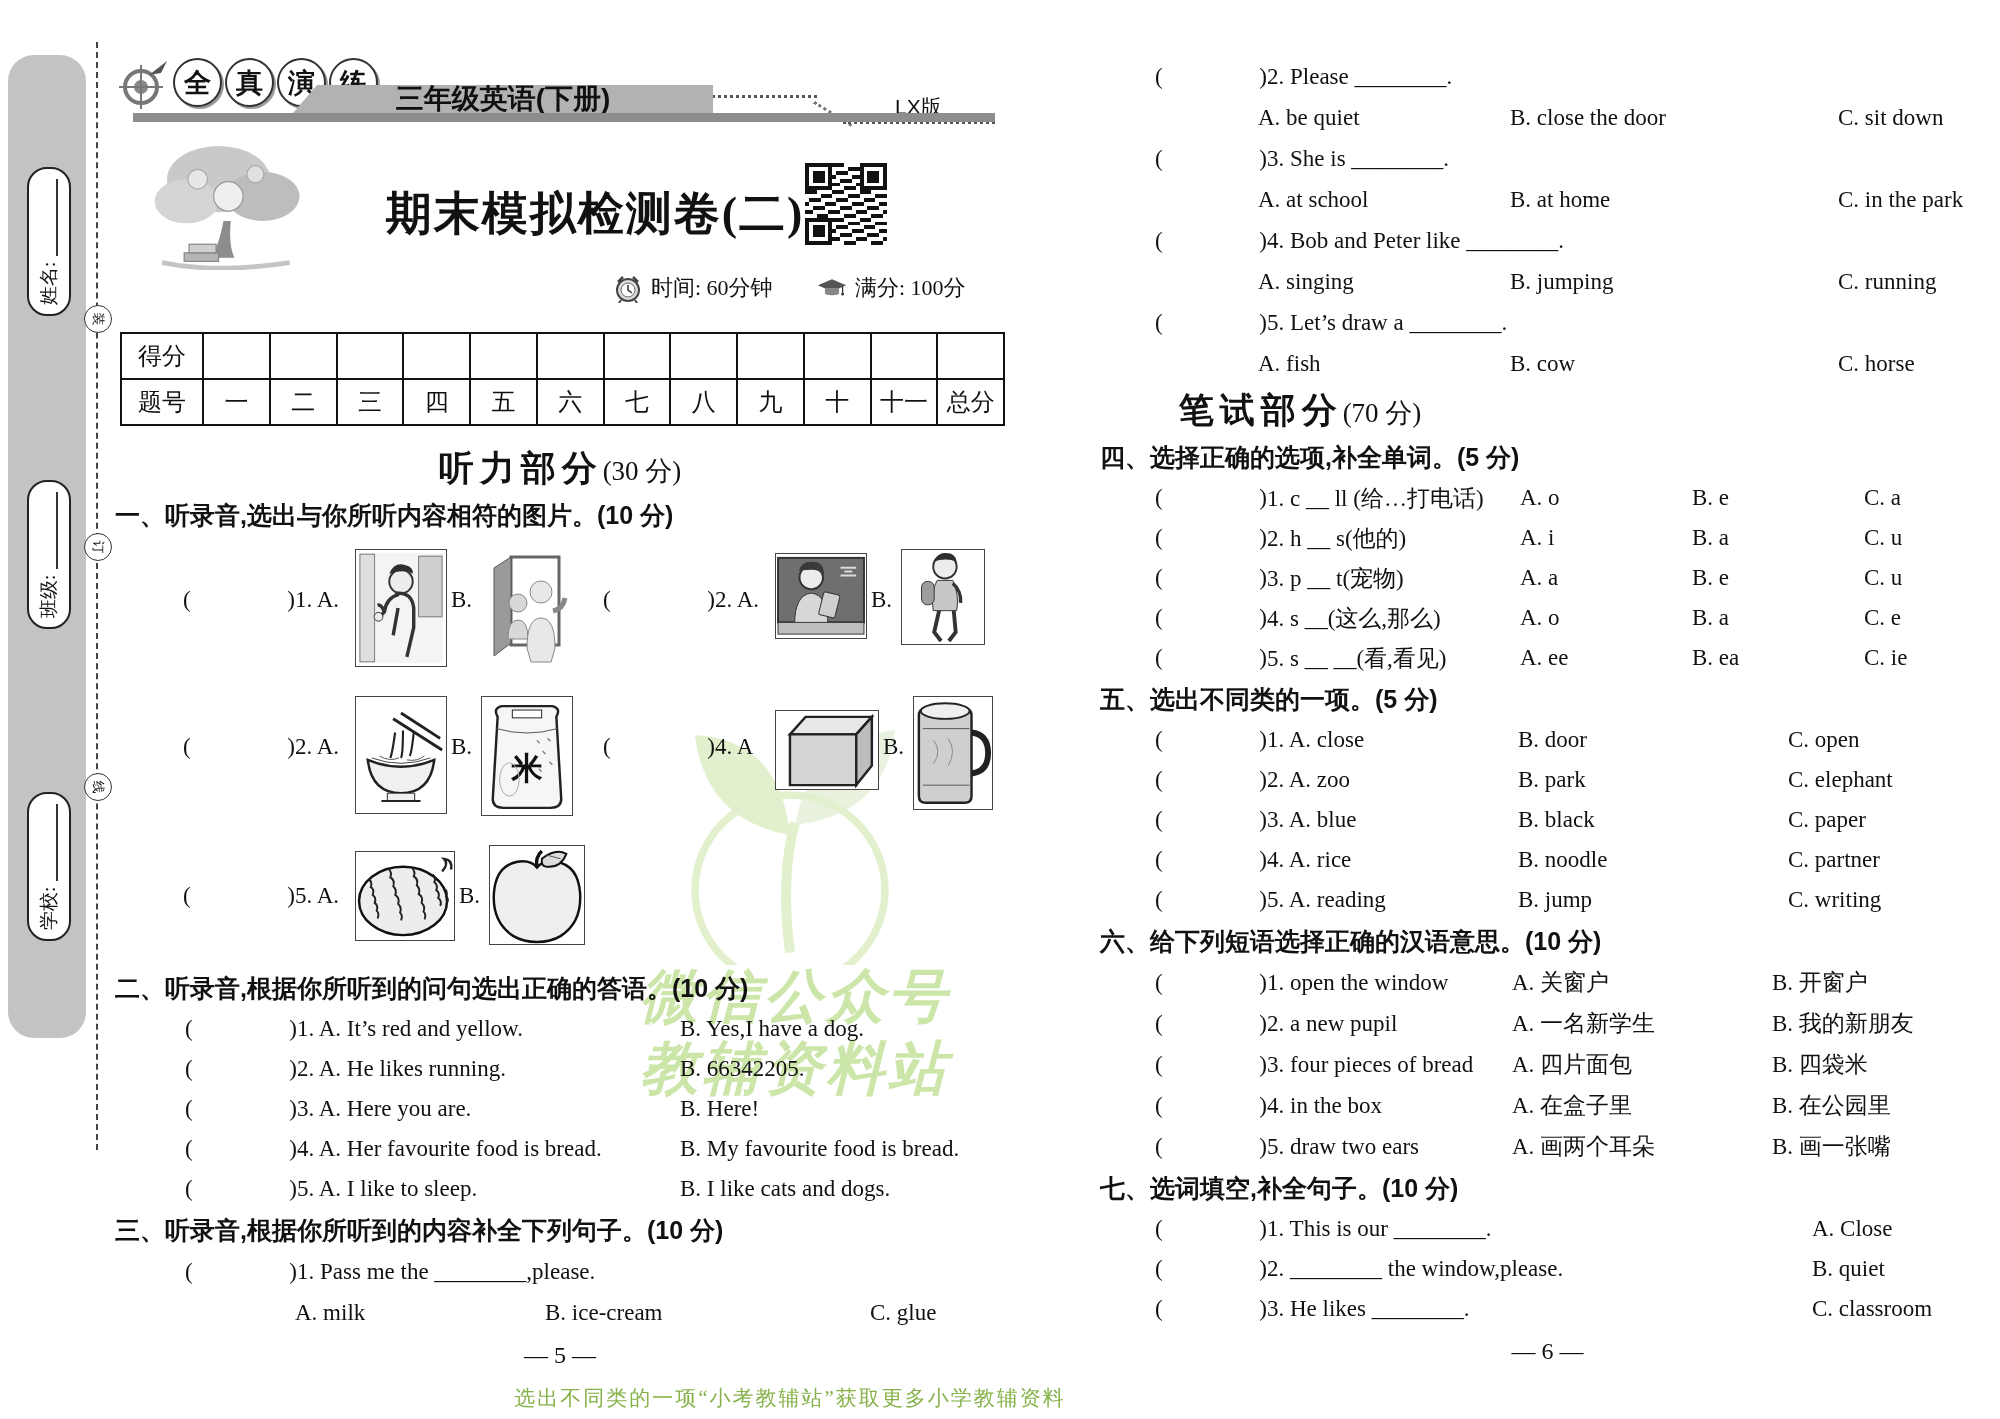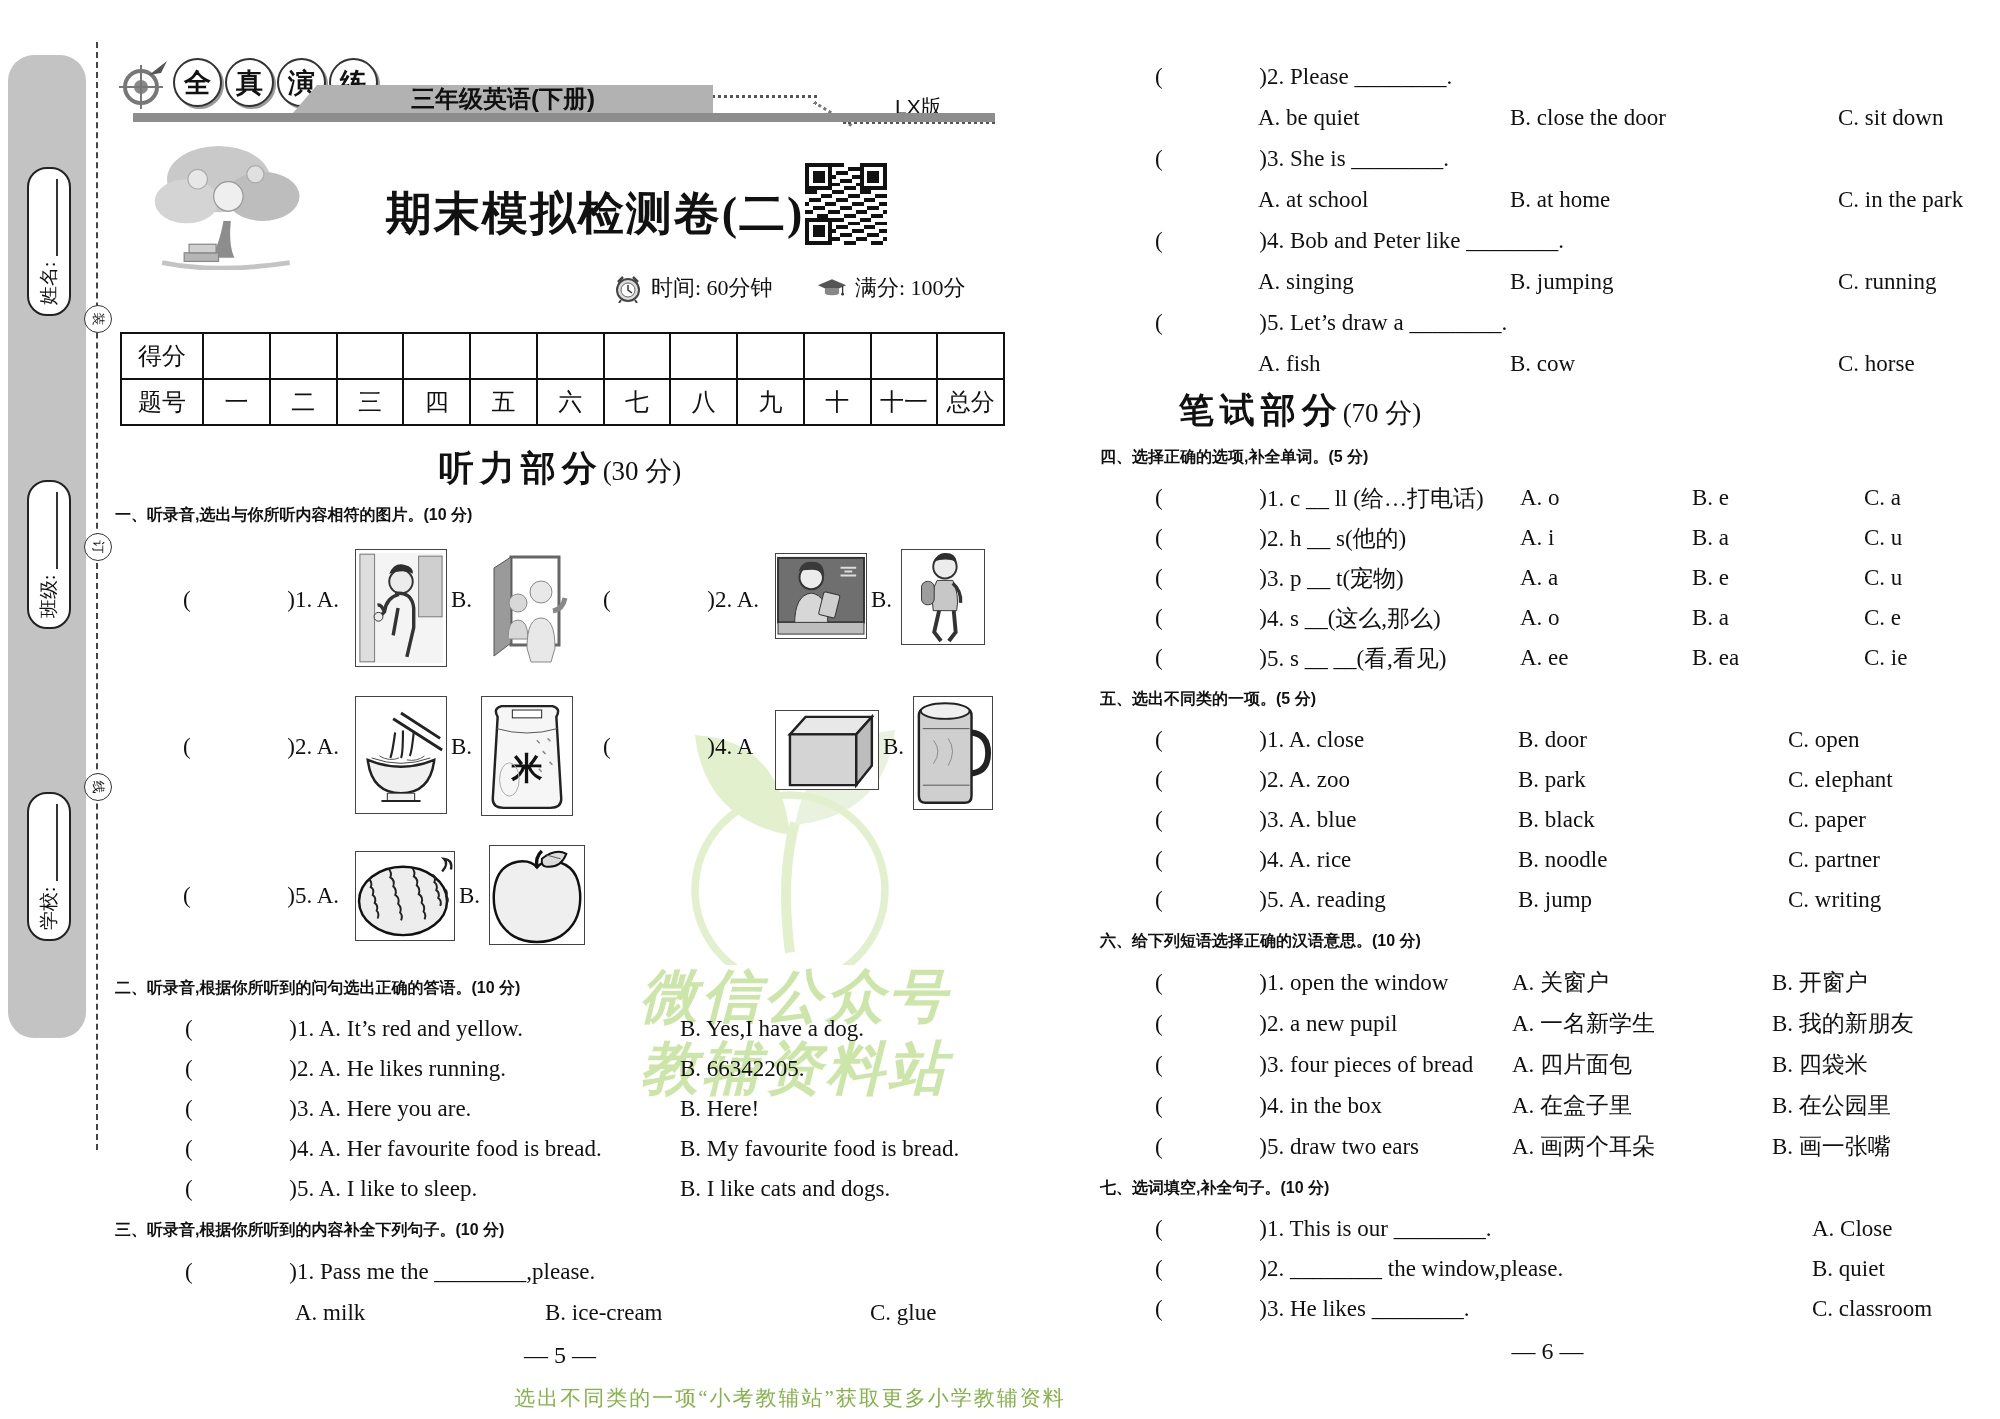--- a/index.html
+++ b/index.html
@@ -28,21 +28,21 @@
   .brand-row{position:absolute;left:58px;top:13px;display:flex;gap:3px;}
   .brand-circle{width:45px;height:45px;border:2.5px solid #333;border-radius:50%;background:#fff;
                 display:flex;align-items:center;justify-content:center;font-size:27px;font-weight:bold;
                 box-shadow:2px 2px 0 #9a9a9a;}
   .head-arrow{position:absolute;left:268px;top:36px;font-size:22px;color:#222;}
   .dot-top{position:absolute;left:298px;top:50px;width:404px;border-top:3px dotted #555;}
   .dot-diag{position:absolute;left:700px;top:56px;width:44px;border-top:3px dotted #777;transform:rotate(32deg);transform-origin:left top;}
   .dot-low{position:absolute;left:728px;top:76px;width:152px;border-top:3px dotted #555;}
   .band{position:absolute;left:178px;top:40px;width:420px;height:28px;background:#b2b2b2;
         clip-path:polygon(24px 0,100% 0,100% 100%,0 100%);
-        display:flex;align-items:center;justify-content:center;font-size:24px;font-weight:bold;color:#101010;}
+        display:flex;align-items:center;justify-content:center;font-size:28px;font-weight:bold;color:#101010;}
   .edition{position:absolute;left:780px;top:48px;font-size:21px;}
   .head-bar{position:absolute;left:18px;top:68px;width:862px;height:9px;background:#8d8d8d;}
 
   
   .title-block{position:relative;height:175px;}
   .tree{position:absolute;left:22px;top:-10px;width:195px;height:135px;}
   .paper-title{position:absolute;left:260px;top:38px;width:440px;text-align:center;
                font-size:46px;font-weight:900;letter-spacing:2px;}
   .qr{position:absolute;left:690px;top:18px;width:82px;height:82px;}
   .meta-row{position:absolute;left:0;top:128px;width:890px;height:34px;font-size:22px;}
@@ -53,21 +53,21 @@
 
   
   .score-table{border-collapse:collapse;table-layout:fixed;width:885px;margin-left:5px;margin-top:12px;font-size:24px;}
   .score-table td{border:2px solid #111;text-align:center;height:44px;padding:0;}
   .score-table .lblcol{width:80px;}
 
   
   .big-heading{text-align:center;margin-top:16px;height:52px;line-height:52px;}
   .big-heading .bh{font-size:35px;font-weight:900;letter-spacing:6px;}
   .big-heading .bs{font-size:27px;}
-  .sec-title{font-size:16px;font-weight:bold;height:42px;line-height:42px;}
+  .sec-title{font-size:25px;font-weight:bold;height:42px;line-height:42px;}
   .br{display:inline-flex;width:112px;justify-content:space-between;flex:0 0 112px;}
   .qa-row{display:grid;grid-template-columns:112px 383px auto;padding-left:70px;height:40px;align-items:center;font-size:23px;}
   .cloze-stem{padding-left:55px;height:41px;line-height:41px;font-size:23px;display:flex;}
   .cloze-stem.leftpg{padding-left:70px;}
   .cloze-opts{display:grid;height:41px;align-items:center;font-size:23px;}
   .cloze-opts.rightpg{grid-template-columns:252px 328px auto;padding-left:158px;}
   .cloze-opts.leftpg{grid-template-columns:250px 325px auto;padding-left:180px;}
   .word-row{display:grid;grid-template-columns:112px 253px 172px 172px auto;padding-left:55px;height:40px;align-items:center;font-size:23px;}
   .odd-row{display:grid;grid-template-columns:112px 251px 270px auto;padding-left:55px;height:40px;align-items:center;font-size:23px;}
   .phrase-row{display:grid;grid-template-columns:112px 245px 260px auto;padding-left:55px;height:41px;align-items:center;font-size:23px;}

